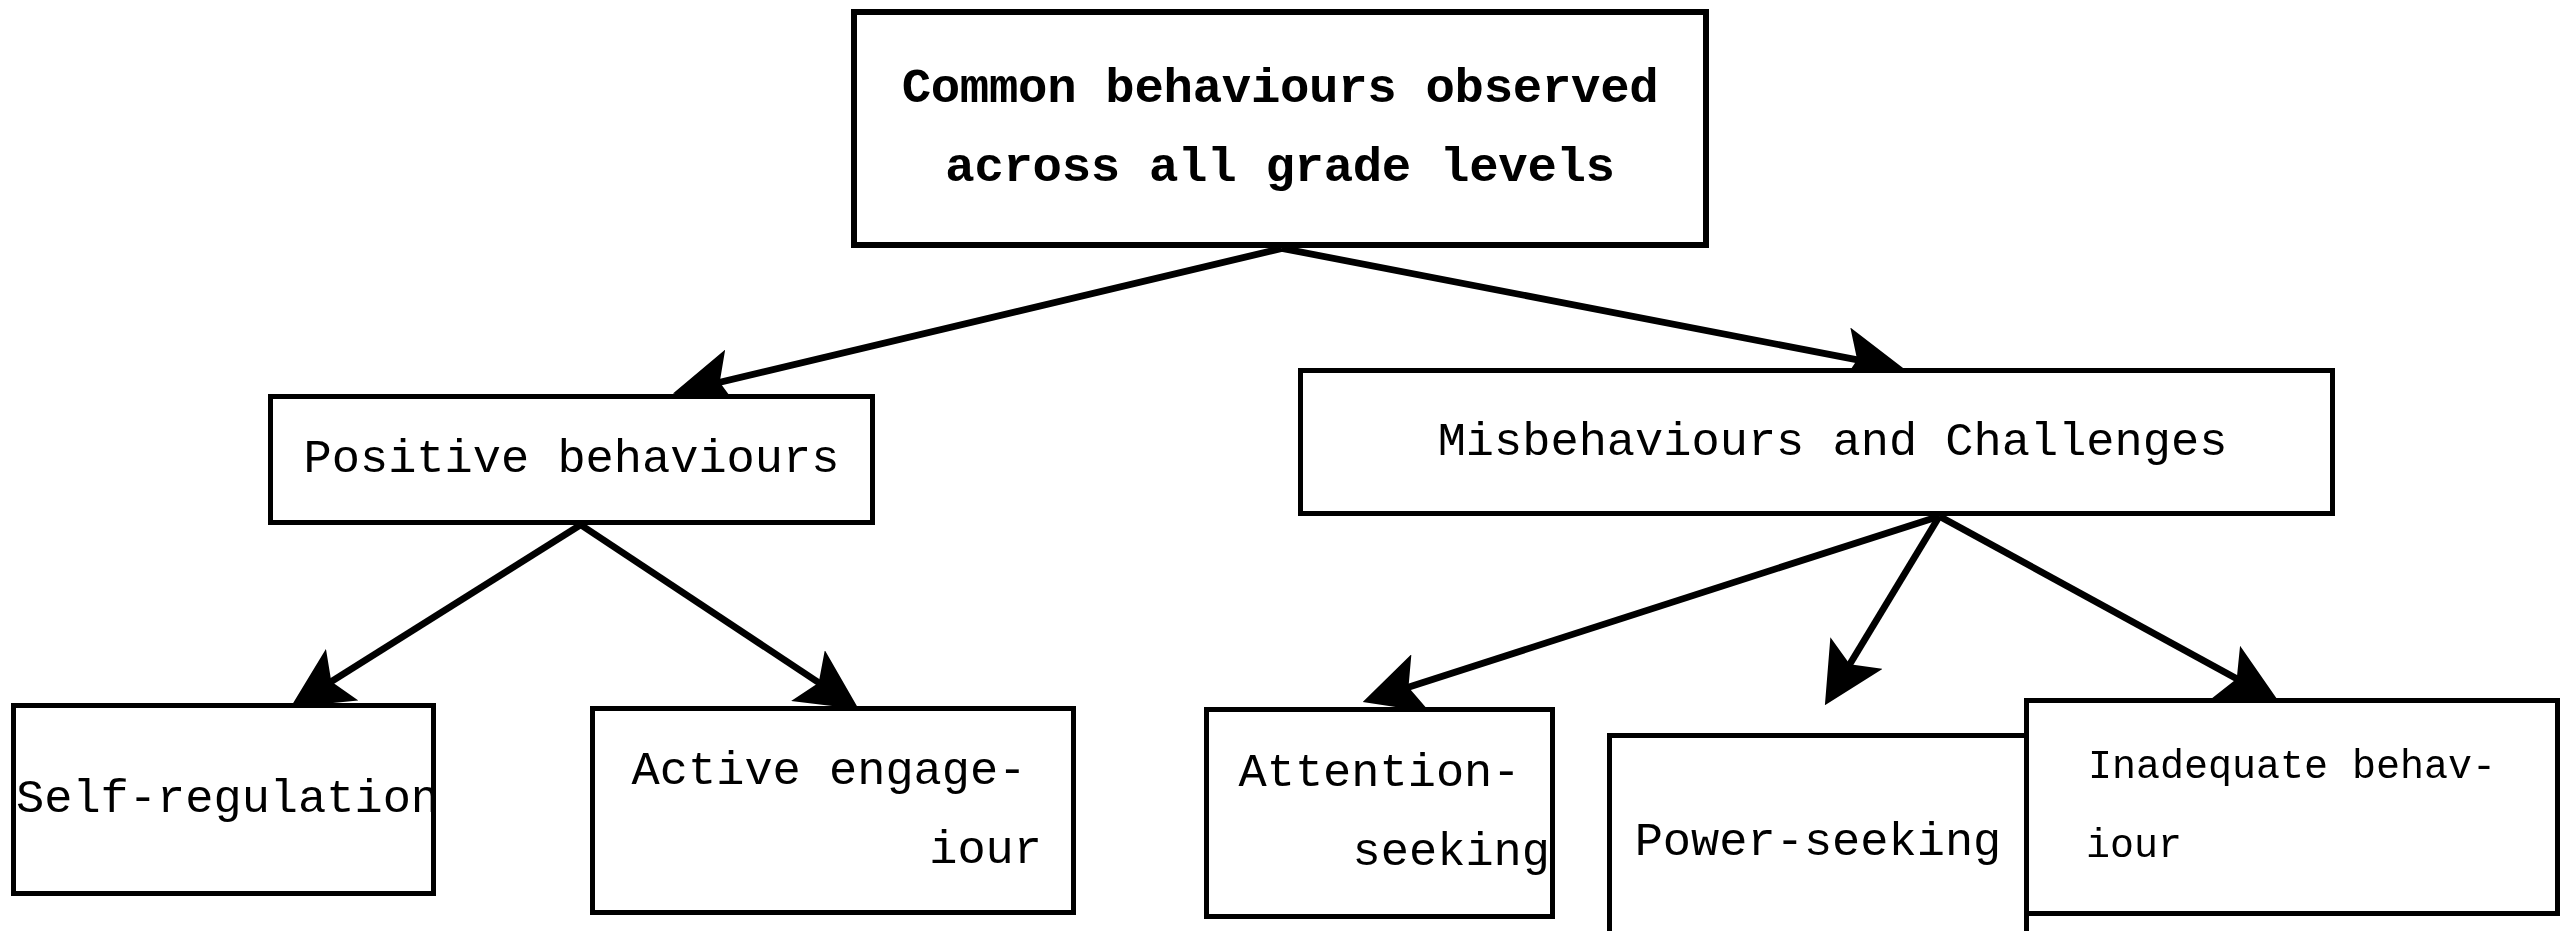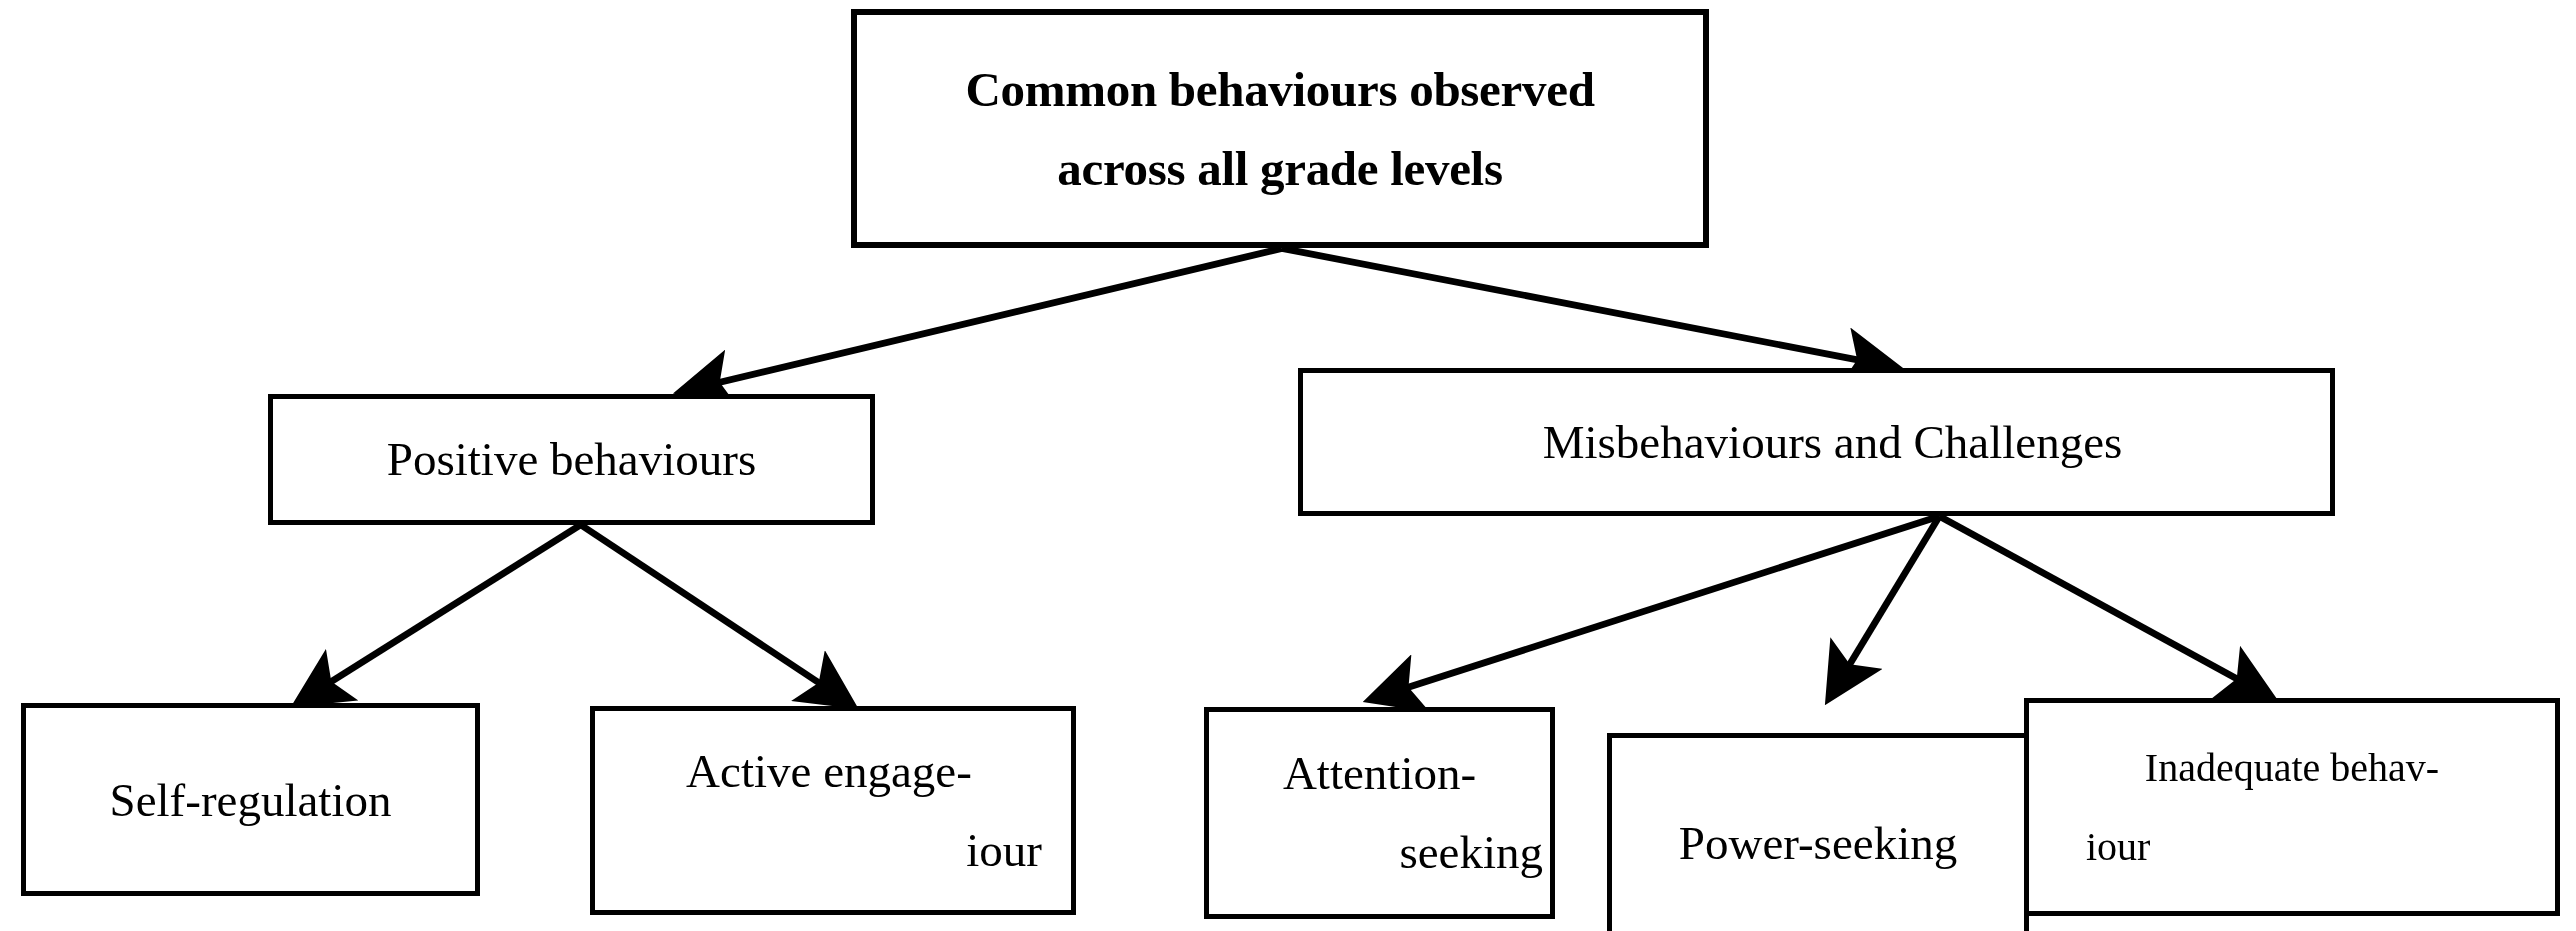--- a/index.html
+++ b/index.html
@@ -7,21 +7,21 @@
     margin: 0;
     padding: 0;
     background: #ffffff;
   }
   #canvas {
     position: relative;
     width: 2576px;
     height: 932px;
     background: #ffffff;
     overflow: hidden;
-    font-family: Liberation Serif, serif;
+    font-family: Liberation Mono, monospace;
   }
   #edges {
     position: absolute;
     left: 0;
     top: 0;
     width: 2576px;
     height: 932px;
     pointer-events: none;
   }
   .node {
@@ -73,23 +73,23 @@
     width: 1037px;
     height: 148px;
   }
   #node-misbehaviours .line {
     font-size: 47px;
     line-height: 59px;
     padding-left: 32px;
   }
   
   #node-self-regulation {
-    left: 21px;
+    left: 11px;
     top: 703px;
-    width: 459px;
+    width: 425px;
     height: 193px;
   }
   #node-self-regulation .line {
     font-size: 47px;
     line-height: 62px;
   }
   #node-active-engagement {
     left: 590px;
     top: 706px;
     width: 486px;
@@ -102,21 +102,21 @@
     text-align: right;
   }
   #node-active-engagement .line.first {
     text-align: center;
   }
   #node-attention-seeking {
     left: 1204px;
     top: 707px;
     width: 351px;
     height: 212px;
-    padding: 0 7px;
+    padding: 0 0;
   }
   #node-attention-seeking .line {
     font-size: 47px;
     line-height: 79px;
   }
   #node-attention-seeking .line.second {
     text-align: right;
   }
   #node-power-seeking {
     left: 1607px;

